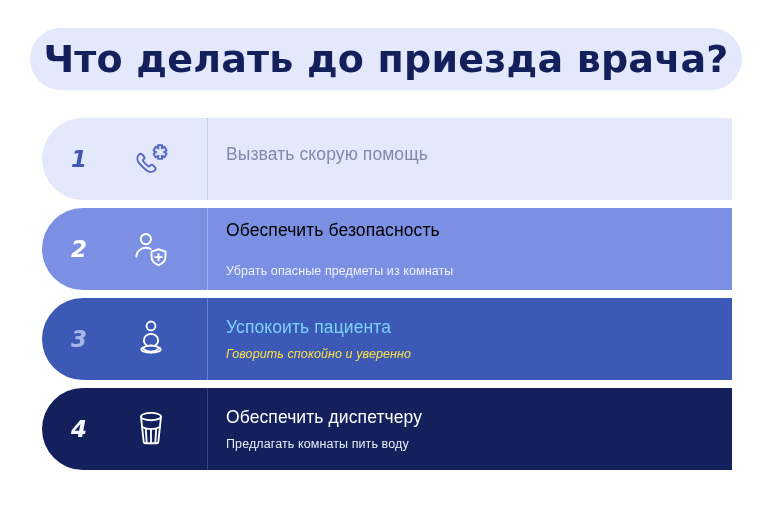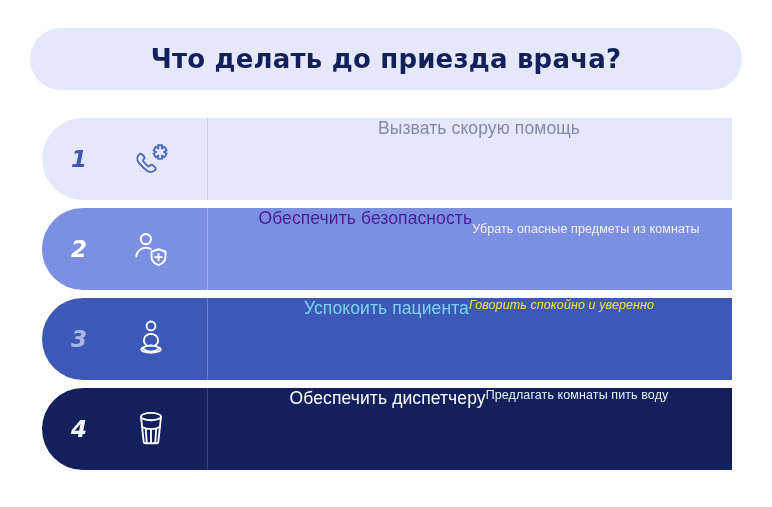--- a/index.html
+++ b/index.html
@@ -24,21 +24,21 @@
     height: 62px;
     background: #e4e8fb;
     border-radius: 31px;
     display: flex;
     align-items: center;
     justify-content: center;
     box-sizing: border-box;
   }
   #title-text {
     font-family: "DejaVu Sans", "Liberation Sans", sans-serif;
-    font-size: 26px;
+    font-size: 38px;
     font-weight: 700;
     color: #13205c;
     letter-spacing: 0.2px;
     white-space: nowrap;
     text-align: right;
   }
 
   
   #steps {
     position: absolute;
@@ -93,20 +93,21 @@
     width: 1px;
     flex: 0 0 1px;
     align-self: stretch;
     margin: 0;
   }
 
   .step-body {
     flex: 1 1 auto;
     padding-left: 18px;
     display: flex;
+    flex-direction: column;
     justify-content: center;
     box-sizing: border-box;
   }
   .step-title {
     font-size: 17.5px;
     font-weight: 400;
     line-height: 1.2;
     margin-bottom: 9px;
     letter-spacing: 0.1px;
   }
@@ -147,21 +148,21 @@
           <svg width="38" height="38" viewBox="0 0 48 48" fill="none" stroke="currentColor" stroke-width="2.4" stroke-linecap="round" stroke-linejoin="round">
     <circle cx="17.5" cy="11.5" r="6.5"></circle>
     <path d="M5.5 33.5c0-6.1 5.4-11 12-11 2.2 0 4.3 0.5 6.1 1.5"></path>
     <path d="M33.5 24.3l8.8 3.1v6.1c0 5-3.6 9.2-8.8 10.8-5.2-1.6-8.8-5.8-8.8-10.8v-6.1z"></path>
     <path d="M33.5 30.2v8.2M29.4 34.3h8.2"></path>
   </svg>
         </div>
       </div>
       <div class="step-divider" style="background: rgb(163, 178, 236);"></div>
       <div class="step-body">
-        <div class="step-title" style="color: #4c1d95;">Обеспечить безопасность</div>
+        <div class="step-title" style="color: #000000;">Обеспечить безопасность</div>
         <div class="step-sub" style="color: rgb(238, 241, 252); margin-top: 14px;">Убрать опасные предметы из комнаты</div>
       </div>
     </div>
     <div class="step-row" style="background: rgb(59, 89, 181);">
       <div class="step-left">
         <div class="step-number" style="color: rgb(169, 184, 232);">3</div>
         <div class="step-icon" style="color: rgb(255, 255, 255);">
           <svg width="38" height="40" viewBox="0 0 48 50" fill="none" stroke="currentColor" stroke-width="2.3" stroke-linecap="round" stroke-linejoin="round">
     <circle cx="24" cy="8.5" r="5.6"></circle>
     <path d="M24 18.5c-5 0-9 3.6-9 8.1 0 2.6 1.3 4.9 3.4 6.3"></path>

